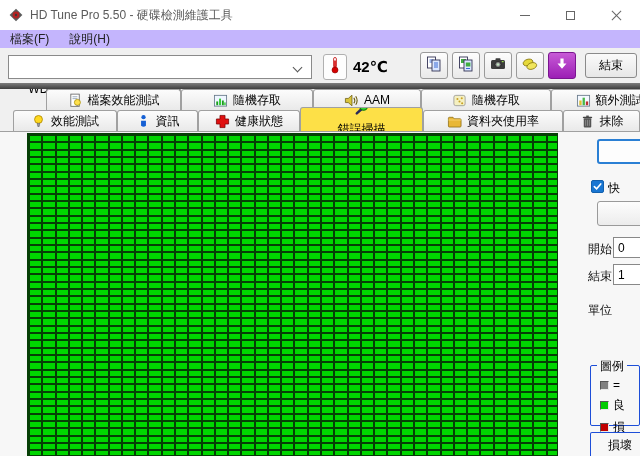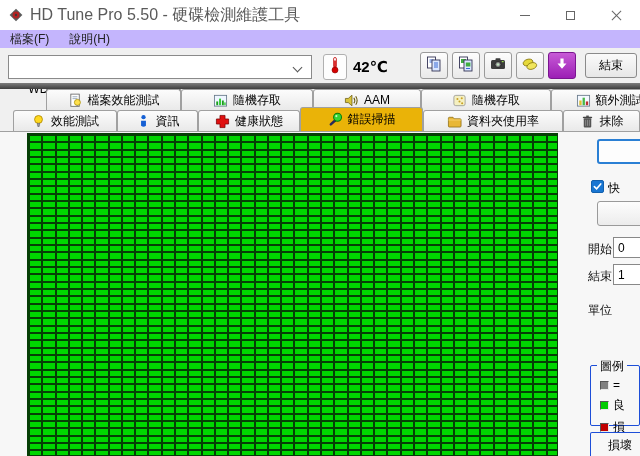--- a/index.html
+++ b/index.html
@@ -5,21 +5,21 @@
   * { margin:0; padding:0; box-sizing:border-box; }
   html,body { width:640px; height:456px; overflow:hidden; }
   body {
     position:relative;
     font-family:"Liberation Sans","DejaVu Sans",sans-serif;
     background:#f0f0f0; color:#000;
   }
   
   .titlebar { position:absolute; left:0; top:0; width:640px; height:30px; background:#ffffff; }
   .app-icon { position:absolute; left:8px; top:7px; width:16px; height:16px; }
-  .title-text { position:absolute; left:30px; top:0; height:30px; line-height:30px; font-size:16px; color:#5a5a5a; white-space:pre; }
+  .title-text { position:absolute; left:30px; top:0; height:30px; line-height:30px; font-size:12px; color:#5a5a5a; white-space:pre; }
   .wbtn { position:absolute; top:0; height:30px; display:flex; align-items:center; justify-content:center; }
   .wbtn-min { left:502px; width:45px; }
   .wbtn-max { left:547px; width:46px; }
   .wbtn-close { left:593px; width:47px; }
   .glyph-min { width:10px; height:0; border-top:1px solid #666; }
   .glyph-max { width:9px; height:9px; border:1px solid #666; }
   .glyph-close { position:relative; width:11px; height:11px; }
   .glyph-close::before,.glyph-close::after { content:""; position:absolute; left:5px; top:-1px; width:1px; height:13px; background:#666; }
   .glyph-close::before { transform:rotate(45deg); }
   .glyph-close::after { transform:rotate(-45deg); }
@@ -34,21 +34,21 @@
   .temp-text { position:absolute; left:353px; top:7px; font-size:15px; font-weight:bold; line-height:24px; }
   .icon-btn { position:absolute; top:4px; width:28px; height:27px; background:linear-gradient(#fdfdfd,#e9e9e9); border:1px solid #9a9a9a; border-radius:3px; display:flex; align-items:center; justify-content:center; }
   .icon-btn.purple { background:linear-gradient(#c75ad6,#9c1fb5); border-color:#7a1590; }
   .exit-btn { position:absolute; left:585px; top:5px; width:52px; height:25px; background:linear-gradient(#fafafa,#e7e7e7); border:1px solid #8a8a8a; border-radius:3px; font-size:12px; text-align:center; line-height:23px; }
   .dark-band { position:absolute; left:0; top:83px; width:640px; height:6px; background:linear-gradient(#7d7d7d,#3e3e3e); }
   
   .tabrow { position:absolute; display:flex; }
   .tabrow1 { left:18px; top:89px; height:21px;padding-left:28px; }
   .tabrow2 { left:13px; top:110px; height:21px; }
   .tab { height:21px; border:1px solid #a0a0a0; border-bottom:none; border-radius:3px 3px 0 0; background:linear-gradient(#fcfcfc,#e9e9e9); display:flex; align-items:center; justify-content:center; gap:5px; font-size:12px; white-space:nowrap; overflow:hidden; }
-  .tab.selected { background:#eab308; height:24px; margin-top:-3px; position:relative; z-index:3; }
+  .tab.selected { background:#fde047; height:24px; margin-top:-3px; position:relative; z-index:3;flex-direction:column; }
   .ticon { display:flex; width:15px; height:15px; flex:0 0 15px; }
   .ticon svg { width:15px; height:15px; }
   
   .pane { position:absolute; left:0; top:131px; width:640px; height:325px; background:#f7f7f7; border-top:1px solid #a0a0a0; }
   .scan-grid { position:absolute; left:27px; top:133px; width:531px; height:323px;
     background-color:var(--good,#00d600);
     background-image:
       repeating-linear-gradient(to right, var(--line,#063f06) 0 2px, transparent 2px 13.275px),
       repeating-linear-gradient(to bottom, var(--line,#063f06) 0 2px, transparent 2px 7.33px);
     border:1px solid var(--line,#063f06); }

